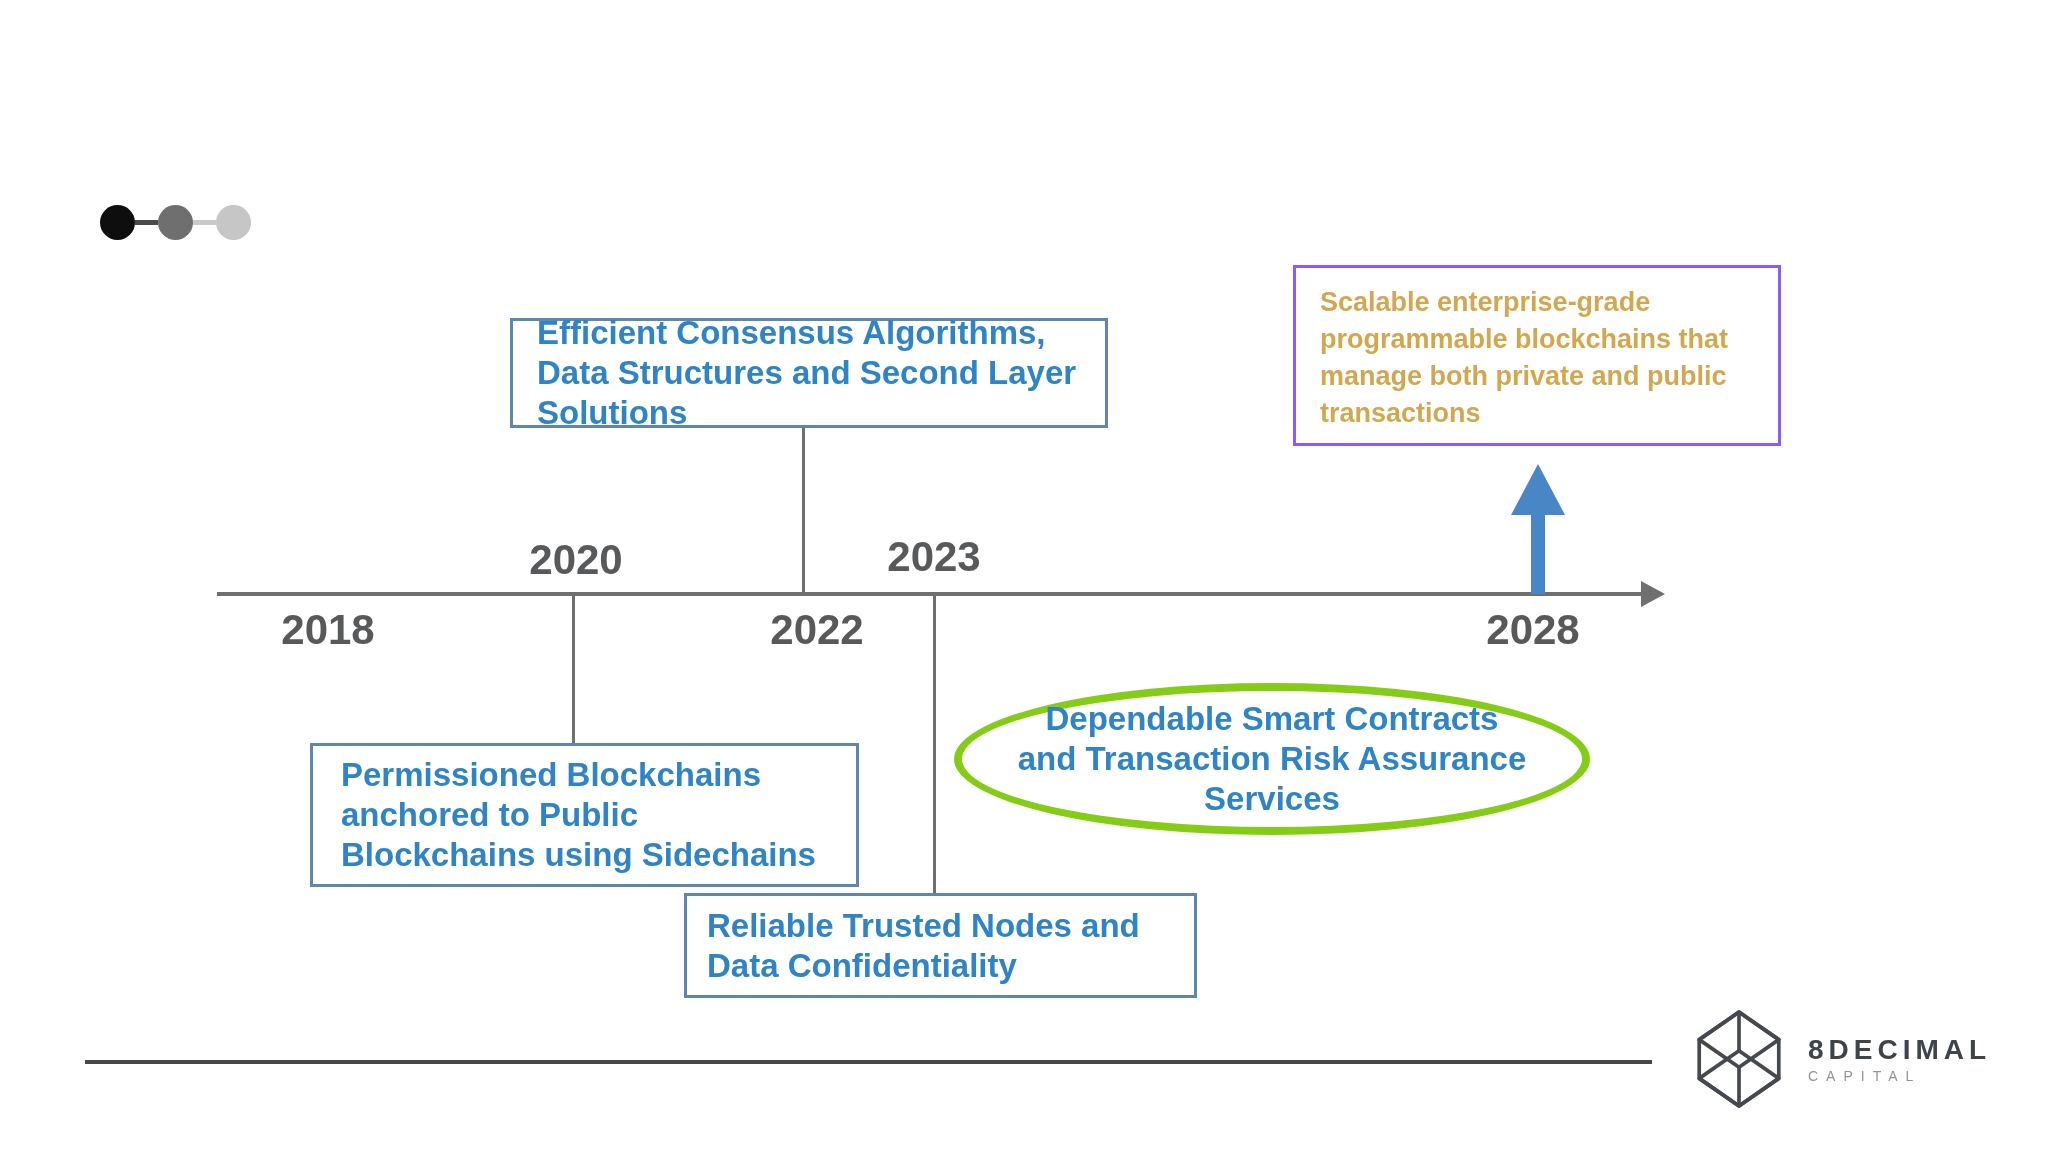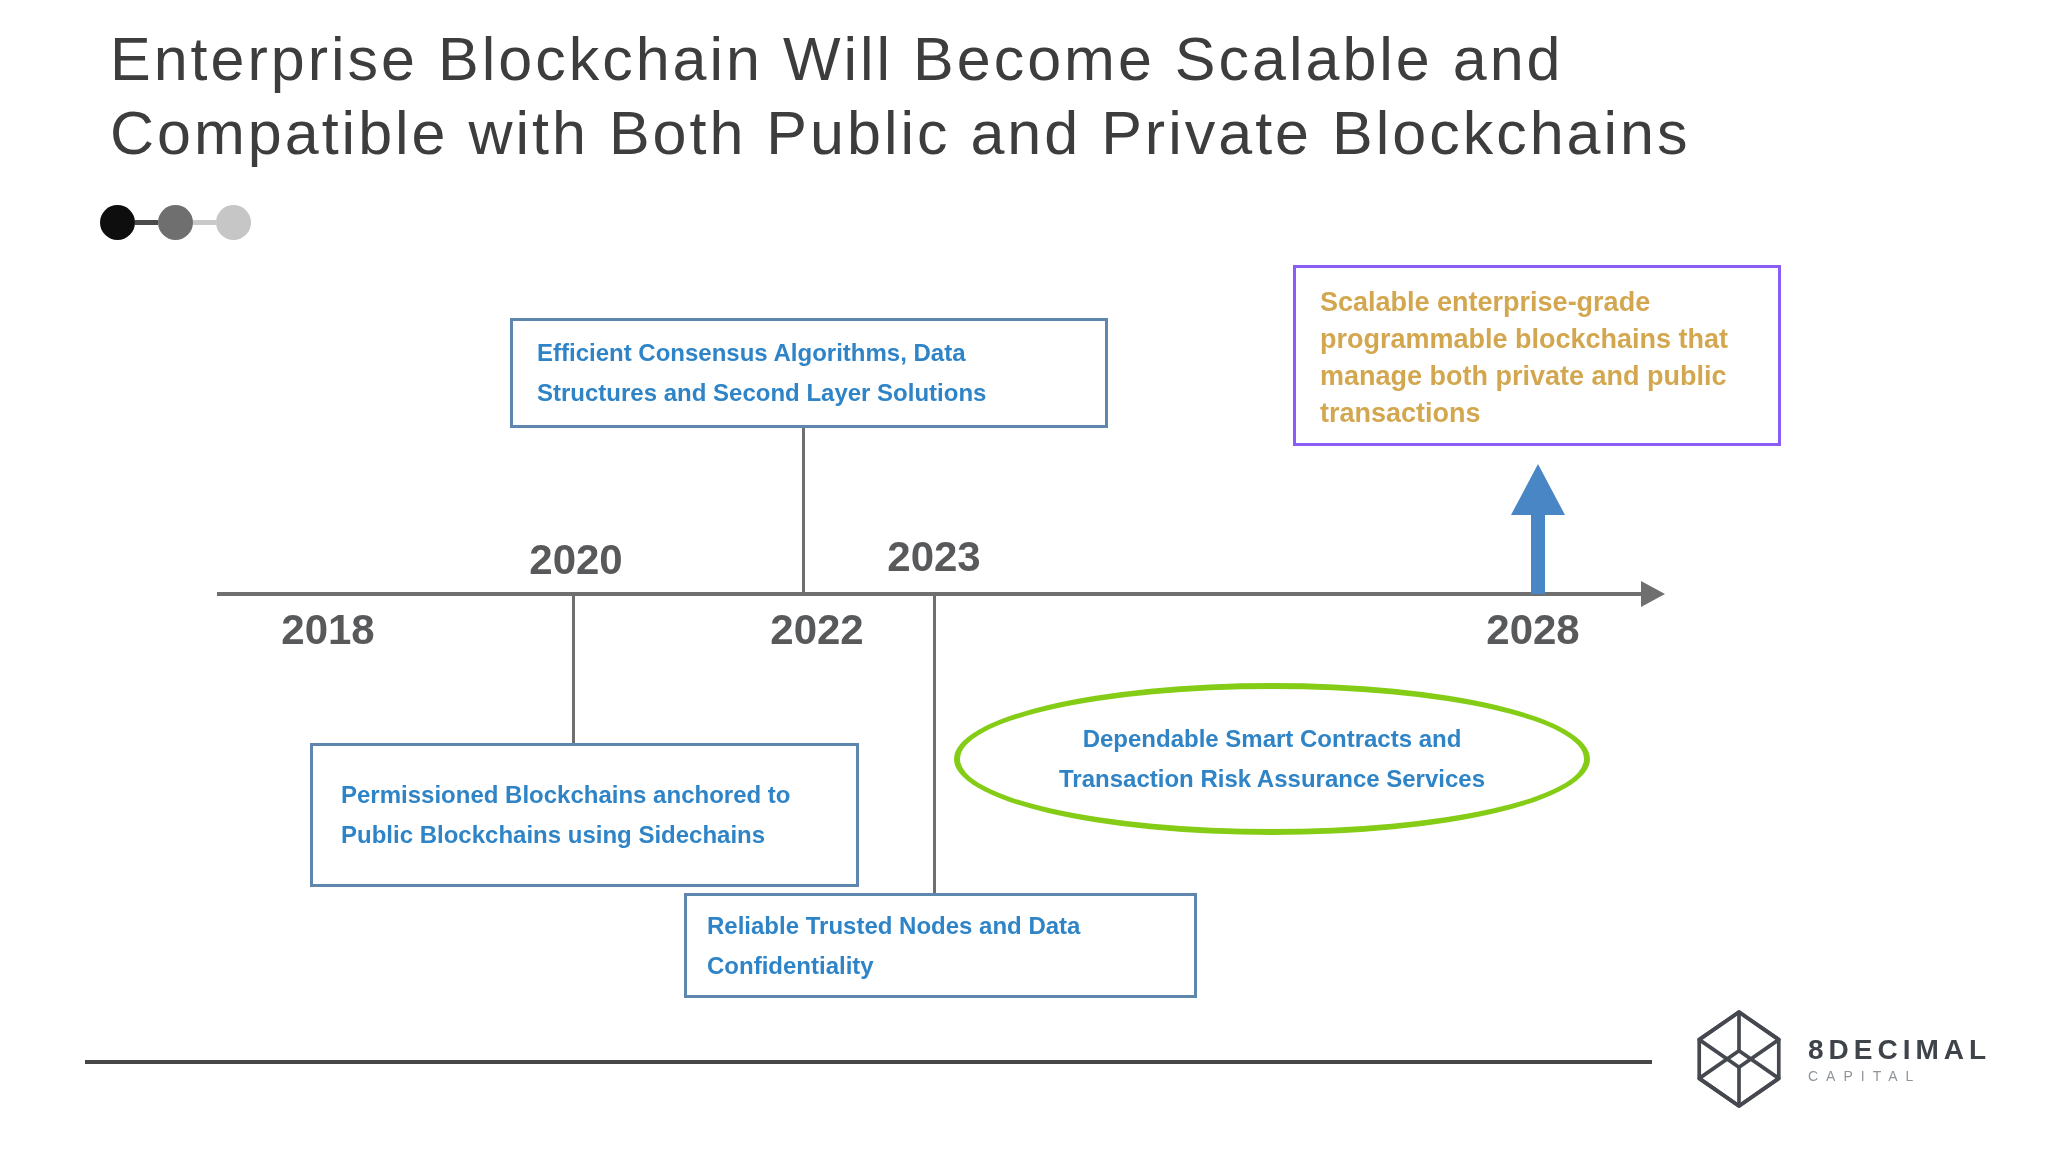--- a/index.html
+++ b/index.html
@@ -43,29 +43,29 @@
   .y2023{left:874px;top:533px;}
   .y2028{left:1473px;top:606px;}
   .vconn{position:absolute;width:3px;background:#6f6f6f;}
   .c2020{left:572px;top:595px;height:148px;}
   .c2022{left:802px;top:428px;height:166px;}
   .c2023{left:933px;top:595px;height:298px;}
   
   .mbox{
     position:absolute;box-sizing:border-box;background:#ffffff;
     border:3px solid #5f87ad;
-    color:#2e84c6;font-weight:bold;font-size:24px;line-height:40px;
+    color:#2e84c6;font-weight:bold;font-size:33px;line-height:40px;
     display:flex;align-items:center;
   }
   .box-consensus{left:510px;top:318px;width:598px;height:110px;padding:0 24px;}
   .box-permissioned{left:310px;top:743px;width:549px;height:144px;padding:0 28px;}
   .box-trusted{left:684px;top:893px;width:513px;height:105px;padding:6px 20px;}
   .box-ellipse{
     left:954px;top:683px;width:636px;height:152px;padding:0 52px;
-    border:6px solid #84cc16;border-radius:50%;
+    border:8px solid #84cc16;border-radius:50%;
     justify-content:center;text-align:center;
   }
   .box-future{
     left:1293px;top:265px;width:488px;height:181px;padding:16px 24px;
     border:3px solid #8b5cf6;color:#d3a74f;
     font-size:27px;line-height:37px;align-items:flex-start;
   }
   
   .up-arrow-stem{position:absolute;left:1531px;top:512px;width:14px;height:82px;background:#4886c6;}
   .up-arrow-head{
@@ -85,24 +85,20 @@
   .logo-subtitle{
     font-size:14px;font-weight:500;letter-spacing:8px;
     color:#8f959b;margin-top:3px;
   }
 </style>
 </head>
 <body>
 
 <div class="slide">
 
-  <div class="title">
-    <div>Enterprise Blockchain Will Become Scalable and</div>
-    <div>Compatible with Both Public and Private Blockchains</div>
-  </div>
 
   <div class="dots">
     <div class="dot dot-1"></div>
     <div class="dot-conn conn-1"></div>
     <div class="dot dot-2"></div>
     <div class="dot-conn conn-2"></div>
     <div class="dot dot-3"></div>
   </div>
 
   <div class="axis"></div>

